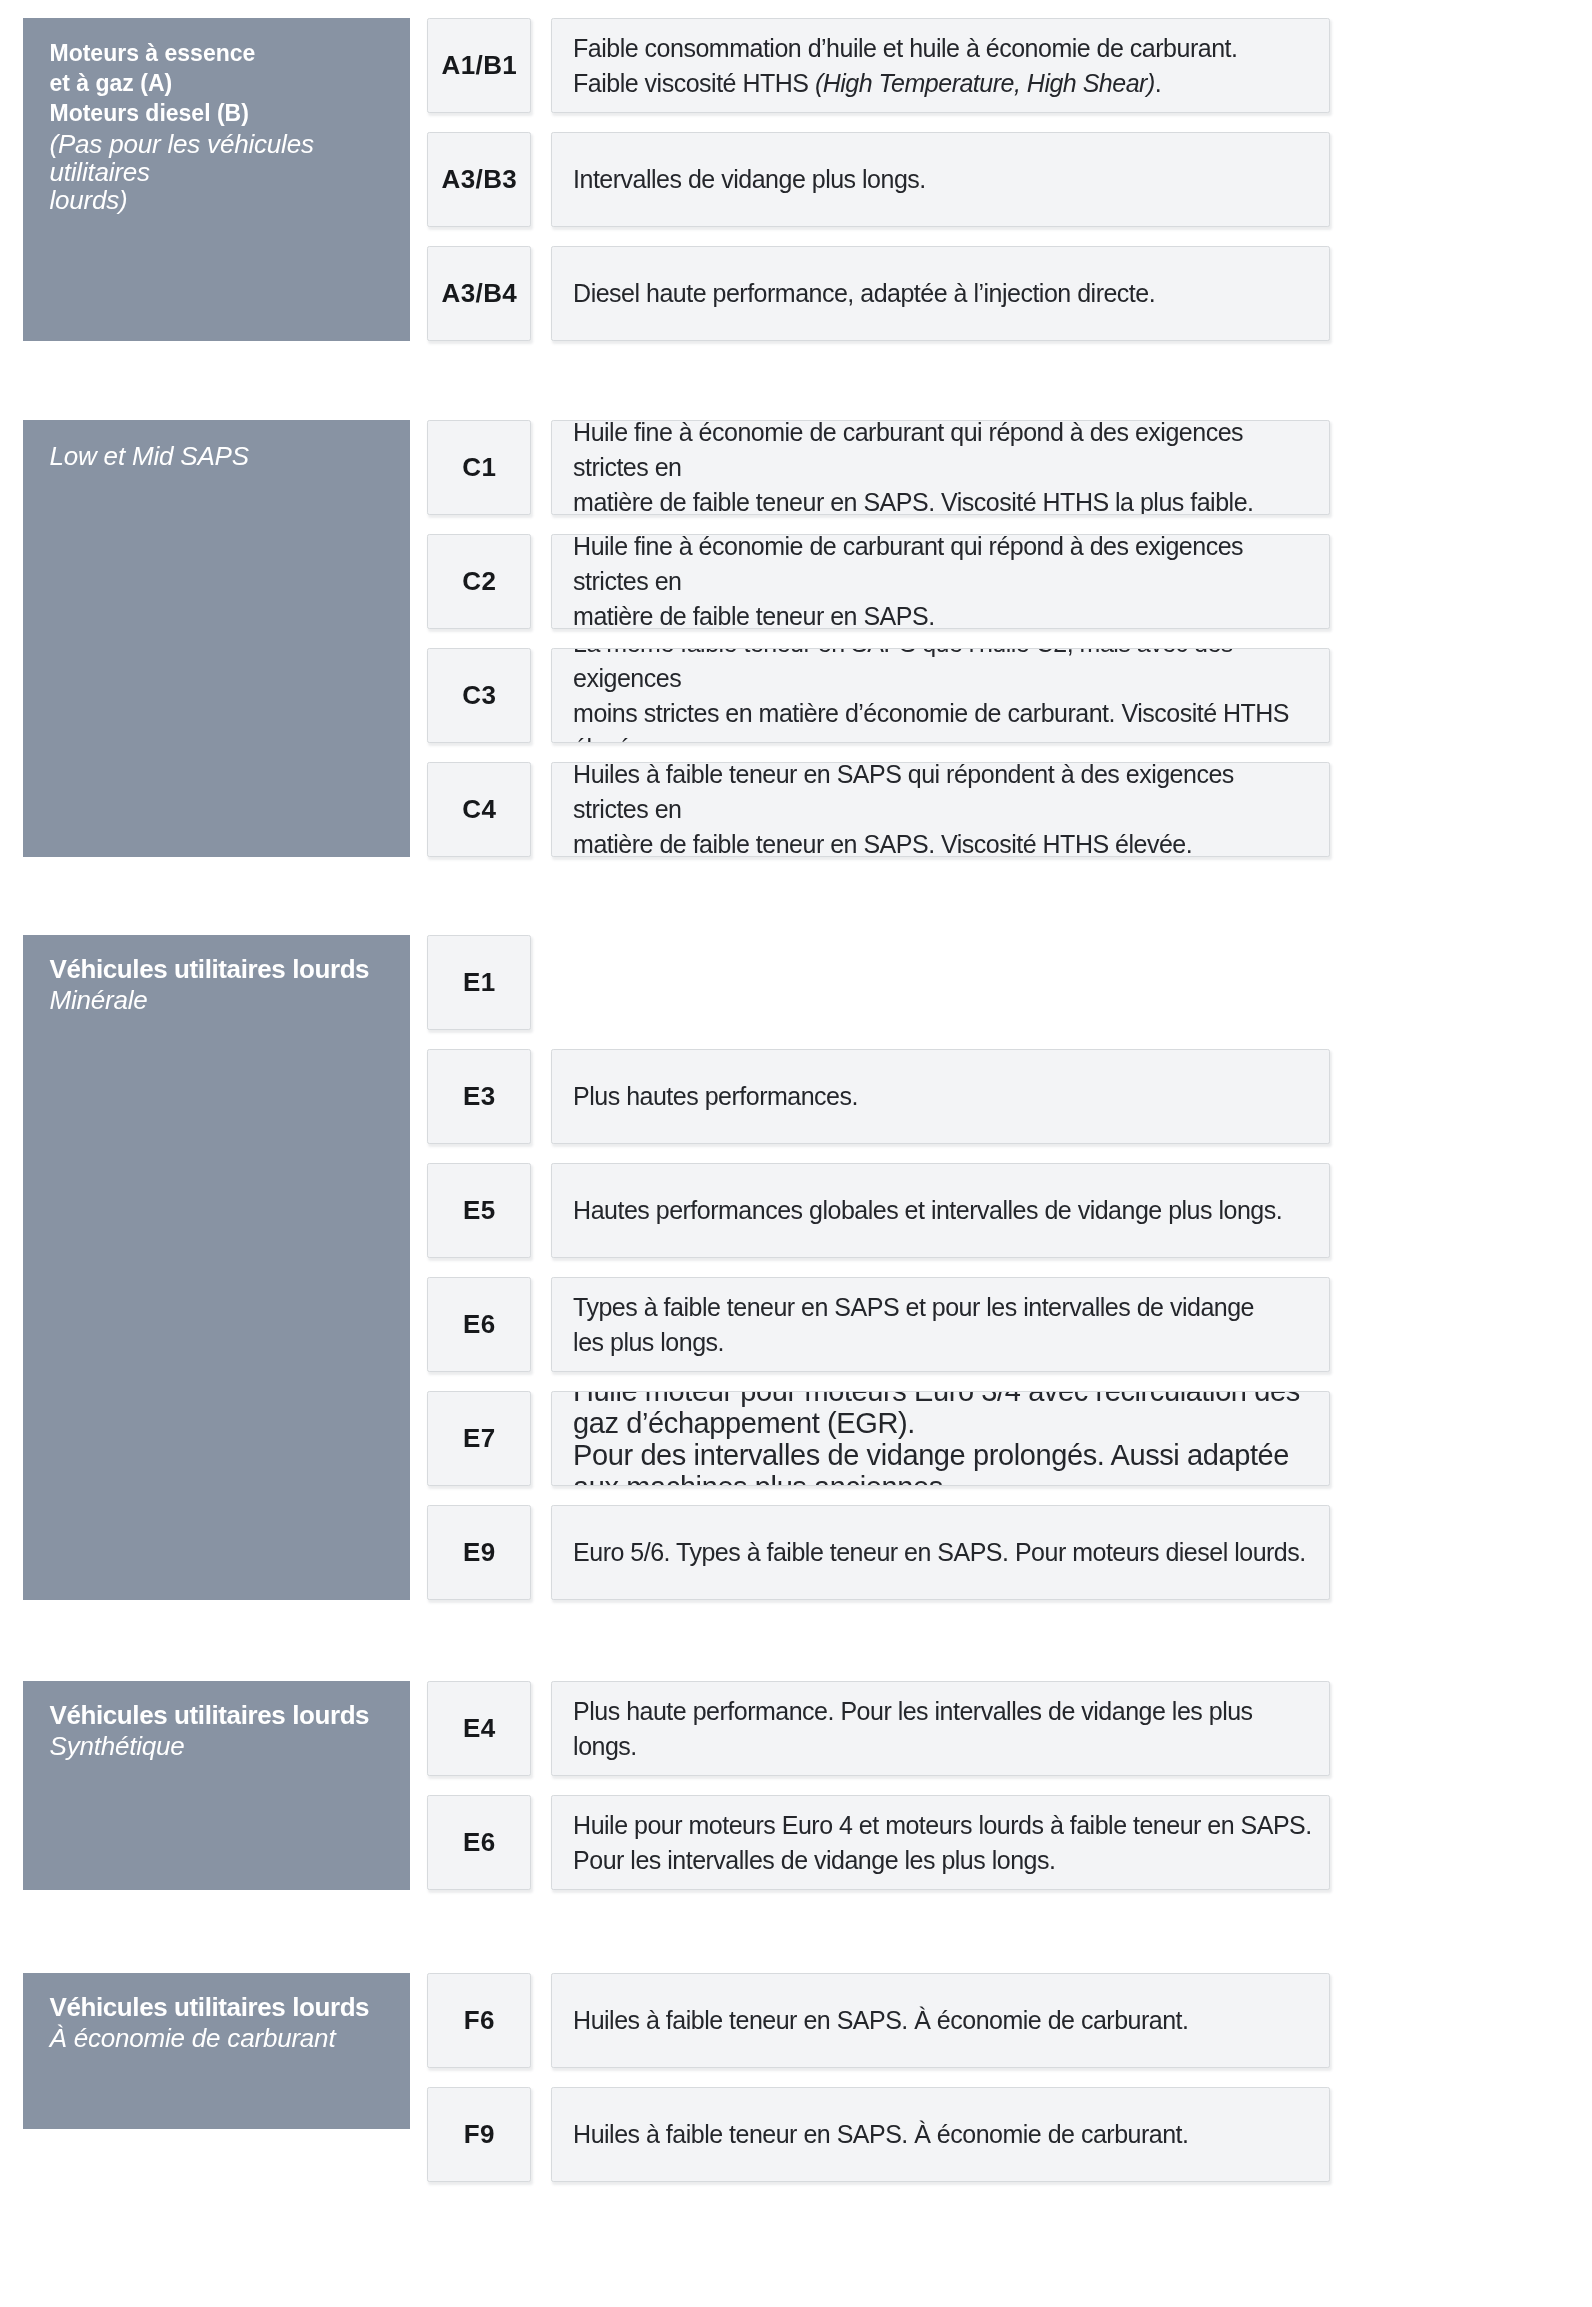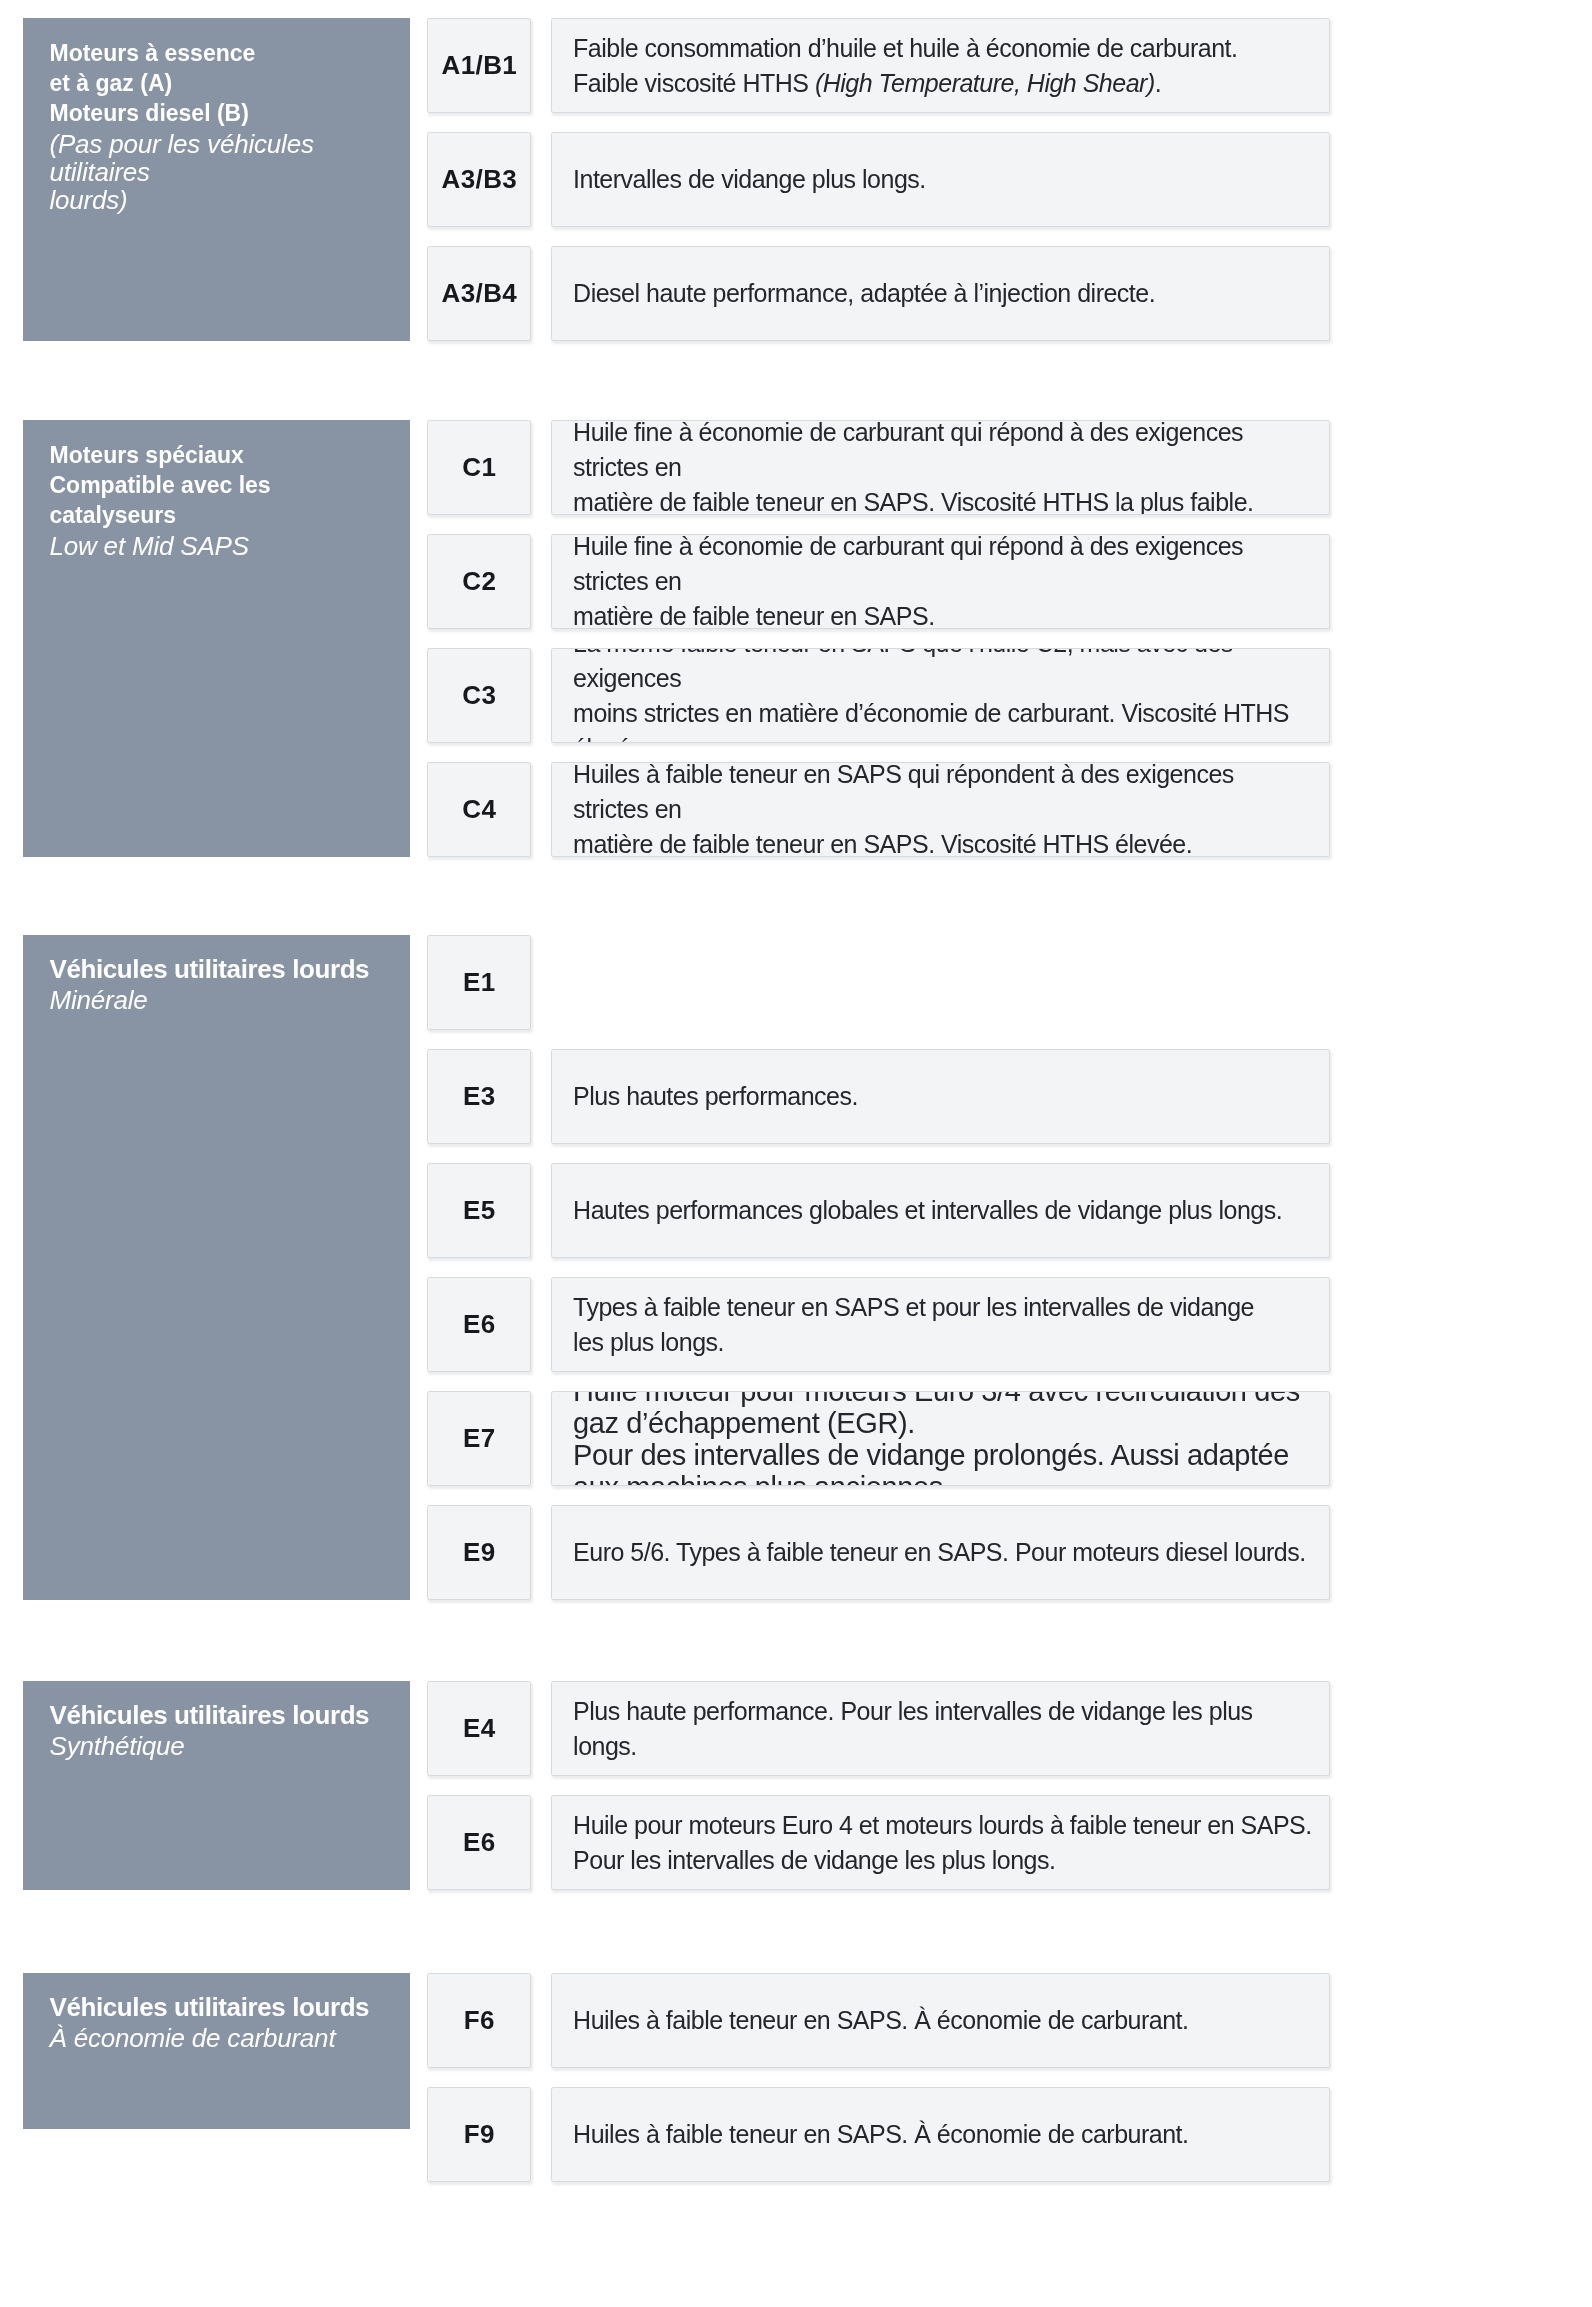--- a/index.html
+++ b/index.html
@@ -58,21 +58,20 @@
         <div class="box code">A3/B4</div>
         <div class="box desc">
           <div class="desc-text">Diesel haute performance, adaptée à l’injection directe.</div>
         </div>
       </div>
     </div>
   </section>
 
   <section class="section s2">
     <aside class="sidebar">
-      <div class="sb-bold">Moteurs spéciaux<br>Compatible avec les<br>catalyseurs</div>
       <div class="sb-italic">Low et Mid SAPS</div>
     </aside>
     <div class="rows">
       <div class="row">
         <div class="box code">C1</div>
         <div class="box desc">
           <div class="desc-text">Huile fine à économie de carburant qui répond à des exigences strictes en<br>matière de faible teneur en SAPS. Viscosité HTHS la plus faible.</div>
         </div>
       </div>
       <div class="row">

